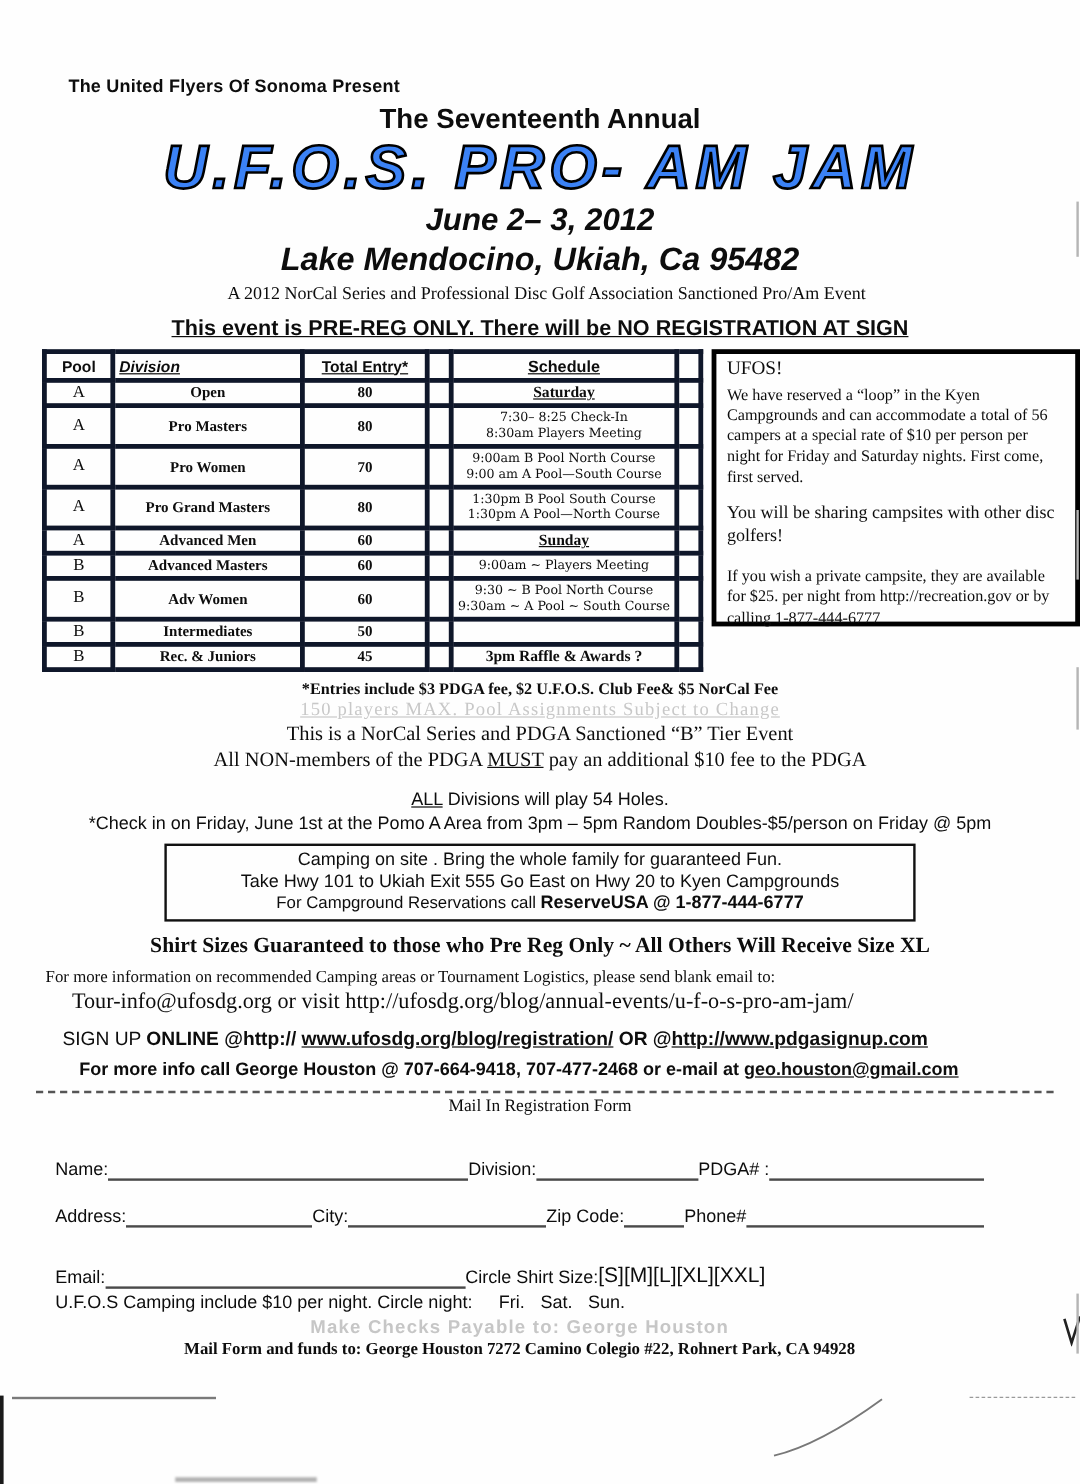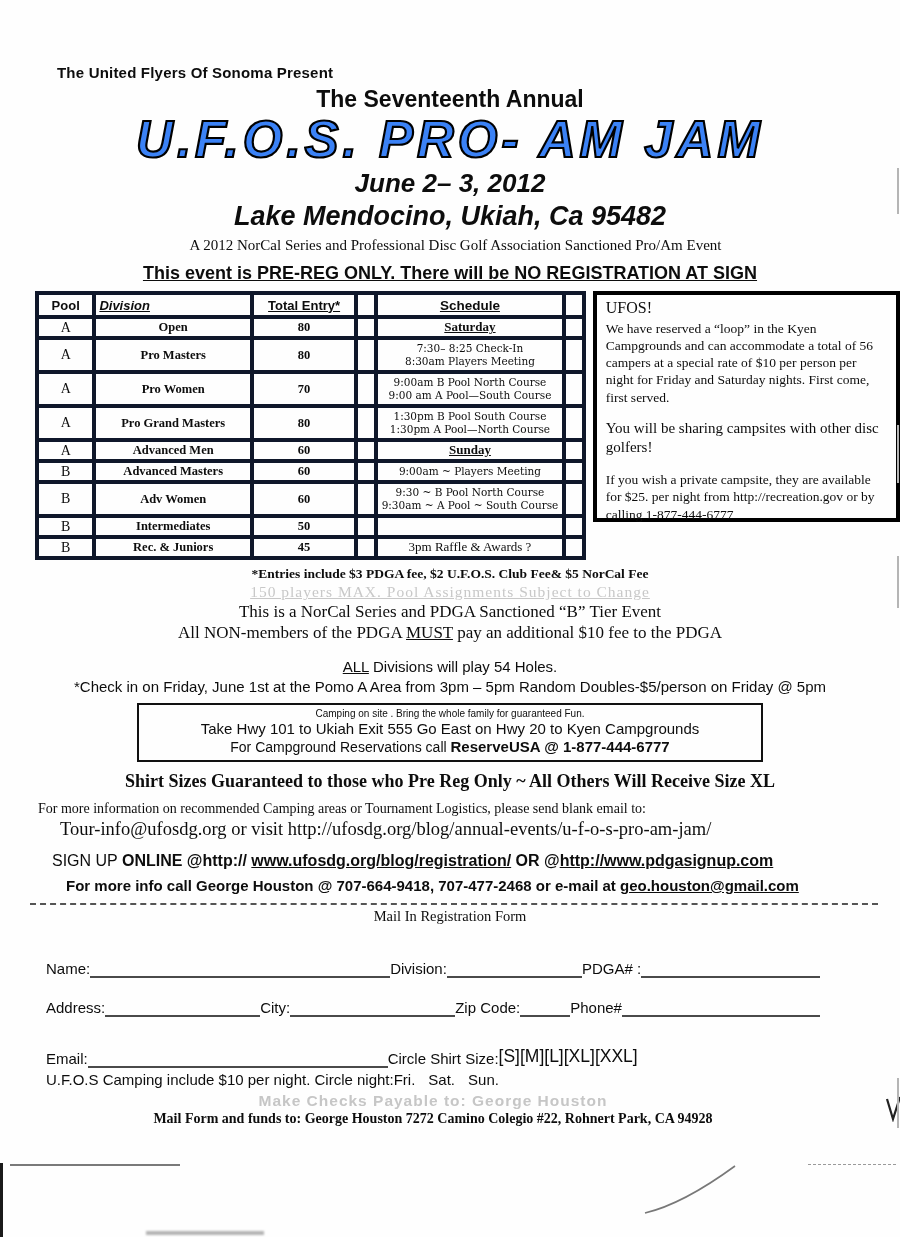--- a/index.html
+++ b/index.html
@@ -29,41 +29,41 @@
   th.c-div{width:150px; font-size:13px; font-style:italic; text-decoration:underline; text-align:left;}
   th.c-entry{width:96px; font-size:13px; text-decoration:underline;}
   td.sep, th.sep{width:10px; padding:0;}
   th.c-sched{width:182px; font-size:13.5px; text-decoration:underline;}
   td.pool{font-family:"Liberation Serif",serif; font-size:14px; text-align:center;}
   td.div{font-family:"Liberation Serif",serif; font-weight:bold; font-size:12.5px; text-align:center;}
   td.entryn{font-family:"Liberation Serif",serif; font-weight:bold; font-size:12.5px; text-align:center;}
   td.sched{font-family:"DejaVu Serif",serif; font-size:10.5px; text-align:center; line-height:1.25;}
   td.sched span{display:block;}
   td.sched .day{font-weight:bold; font-size:13px; text-decoration:underline; font-family:"Liberation Serif",serif;}
-  td.sched .raffle{font-weight:normal; font-size:13px; font-family:"Liberation Serif",serif;}
+  td.sched .raffle{font-weight:bold; font-size:13px; font-family:"Liberation Serif",serif;}
   tr.h1 td{height:17px;} tr.h2 td{height:30px;} tr.hh th{height:20px;}
   .ufos-box{
     width:286px; height:216px; border:4px solid #000; padding:3px 9px 4px 9px;
     font-family:"Liberation Serif",serif; font-size:13.5px; line-height:1.28;
   }
   .ufos-box .ufos-head{font-size:16px; margin:0 0 1px 0;}
   .ufos-box .p2{margin-top:13px; font-size:15px;}
   .ufos-box .p3{margin-top:14px;}
   
   .entries-note{text-align:center; font-family:"Liberation Serif",serif; font-weight:bold; font-size:13.5px; margin-top:6px;}
   .ghost1{text-align:center; font-family:"Liberation Serif",serif; font-size:15.5px; color:#c8c8c8;
           text-decoration:underline; letter-spacing:1px; margin-top:1px;}
   .tier{text-align:center; font-family:"Liberation Serif",serif; font-size:17px; margin-top:1px;}
   .nonmember{text-align:center; font-family:"Liberation Serif",serif; font-size:17px; margin-top:1px;}
   .u{text-decoration:underline;}
   .b{font-weight:bold;}
   .holes{text-align:center; font-size:15px; margin-top:15px;}
   .checkin{text-align:center; font-size:15px; margin-top:3px;}
   .camp-box{width:622px; margin:8px auto 0 auto; border:2px solid #111; text-align:center; padding:3px 0 5px 0;}
-  .camp-box .l1{font-size:10px;}
+  .camp-box .l1{font-size:15px;}
   .camp-box .l2{font-size:15px; margin-top:1px;}
   .camp-box .l3{font-size:14px; margin-top:1px;}
   .camp-box .l3 .b{font-size:15px;}
   .shirt-guarantee{text-align:center; font-family:"Liberation Serif",serif; font-weight:bold; font-size:18px; margin-top:9px;}
   .more-info{font-family:"Liberation Serif",serif; font-size:14px; margin:9px 0 0 38px;}
   .contact{font-family:"Liberation Serif",serif; font-size:18.5px; margin:2px 0 0 60px;}
   .signup{font-size:16px; margin:12px 0 0 52px;}
   .george{font-weight:bold; font-size:15px; margin:7px 0 0 66px;}
   .dashline{border-top:2px dashed #555; margin:9px 22px 0 30px; height:0;}
   .mailform-heading{text-align:center; font-family:"Liberation Serif",serif; font-size:14.5px; margin-top:3px;}
@@ -74,21 +74,21 @@
   .fill{border-bottom:2px solid #4a4a4a; height:17px;}
   .row1{margin-top:34px;}
   .row2{margin-top:20px;}
   .row3{margin-top:29px;}
   .name-fill{flex:0 0 300px;} .division-fill{flex:0 0 135px;} .pdga-fill{flex:1 1 auto;}
   .address-fill{flex:0 0 155px;} .city-fill{flex:0 0 165px;} .zip-fill{flex:0 0 50px;} .phone-fill{flex:1 1 auto;}
   .email-fill{flex:0 0 300px;}
   .sizes{font-size:17.5px; letter-spacing:0; padding-bottom:0;}
   .size-opt{display:inline;}
   .row4{margin-top:3px; display:flex;}
-  .row4 .nights{display:flex; gap:13px; }
+  .row4 .nights{display:flex; gap:13px; margin-left:22px;}
   .ghost2{text-align:center; color:#c6c6c6; font-weight:bold; font-size:15.5px; letter-spacing:1px; margin-top:4px;}
   .mail-to{text-align:center; font-family:"Liberation Serif",serif; font-weight:bold; font-size:14px; margin-top:1px;}
   
   .art{position:absolute;}
   .a-left-vline{left:0; top:1163px; width:3px; height:74px; background:#1a1a1a;}
   .a-hline{left:10px; top:1164px; width:170px; height:2px; background:#7a7a7a;}
   .a-rdash{left:808px; top:1164px; width:88px; border-top:1.5px dashed #9a9a9a;}
   .a-curve{left:643px; top:1164px;}
   .a-check{left:884px; top:1096px;}
   .edge-mark{width:1.5px; background:#b5b5b5; left:897px;}

